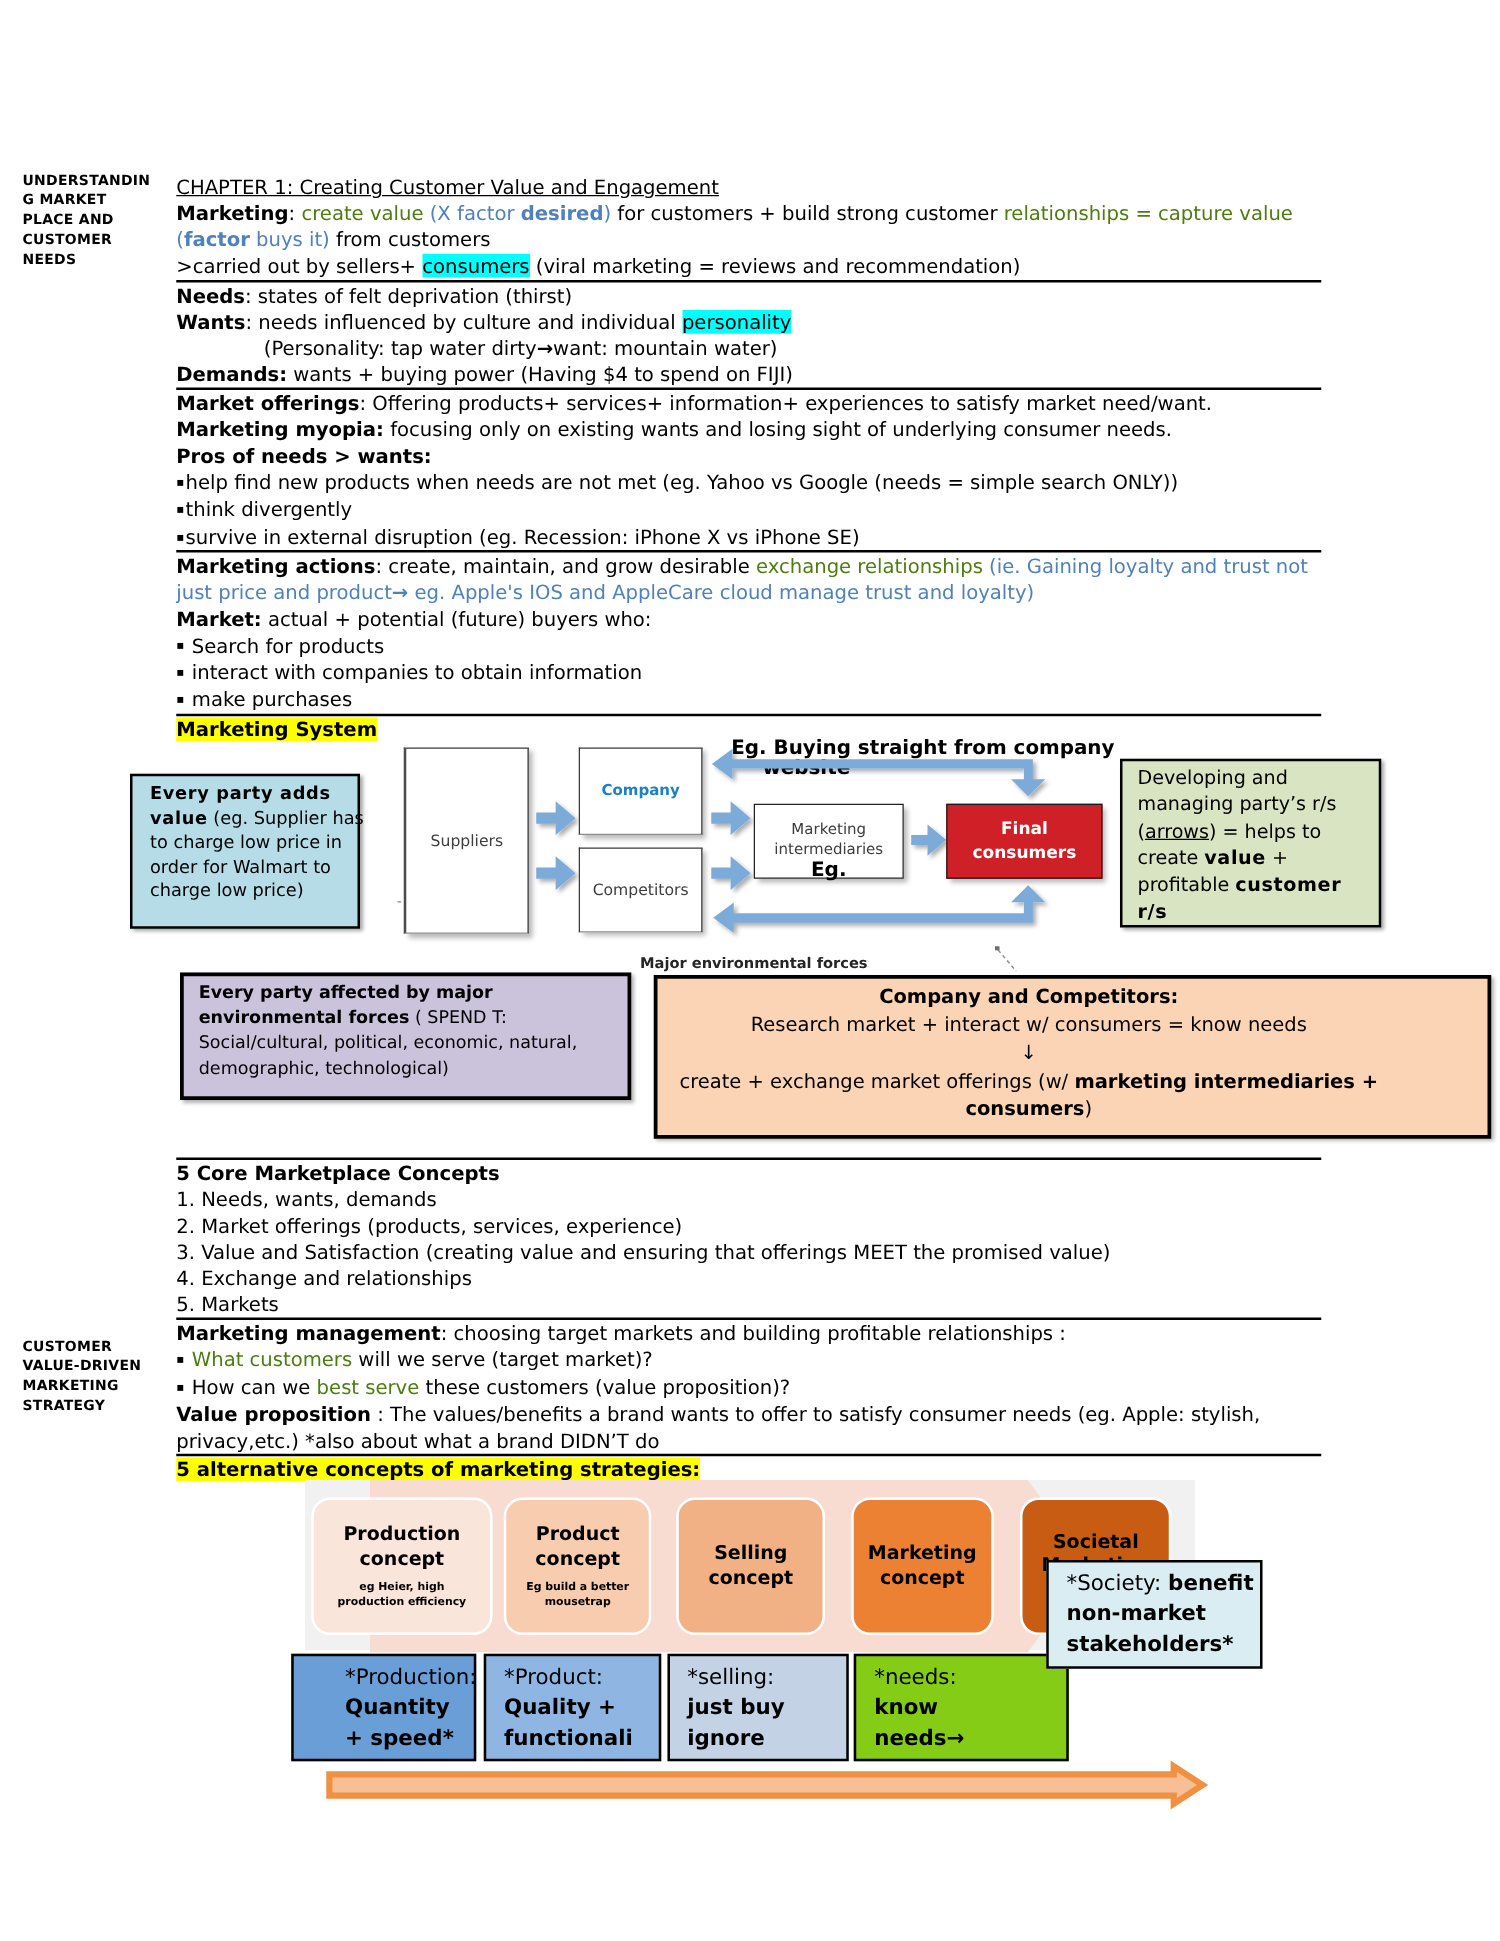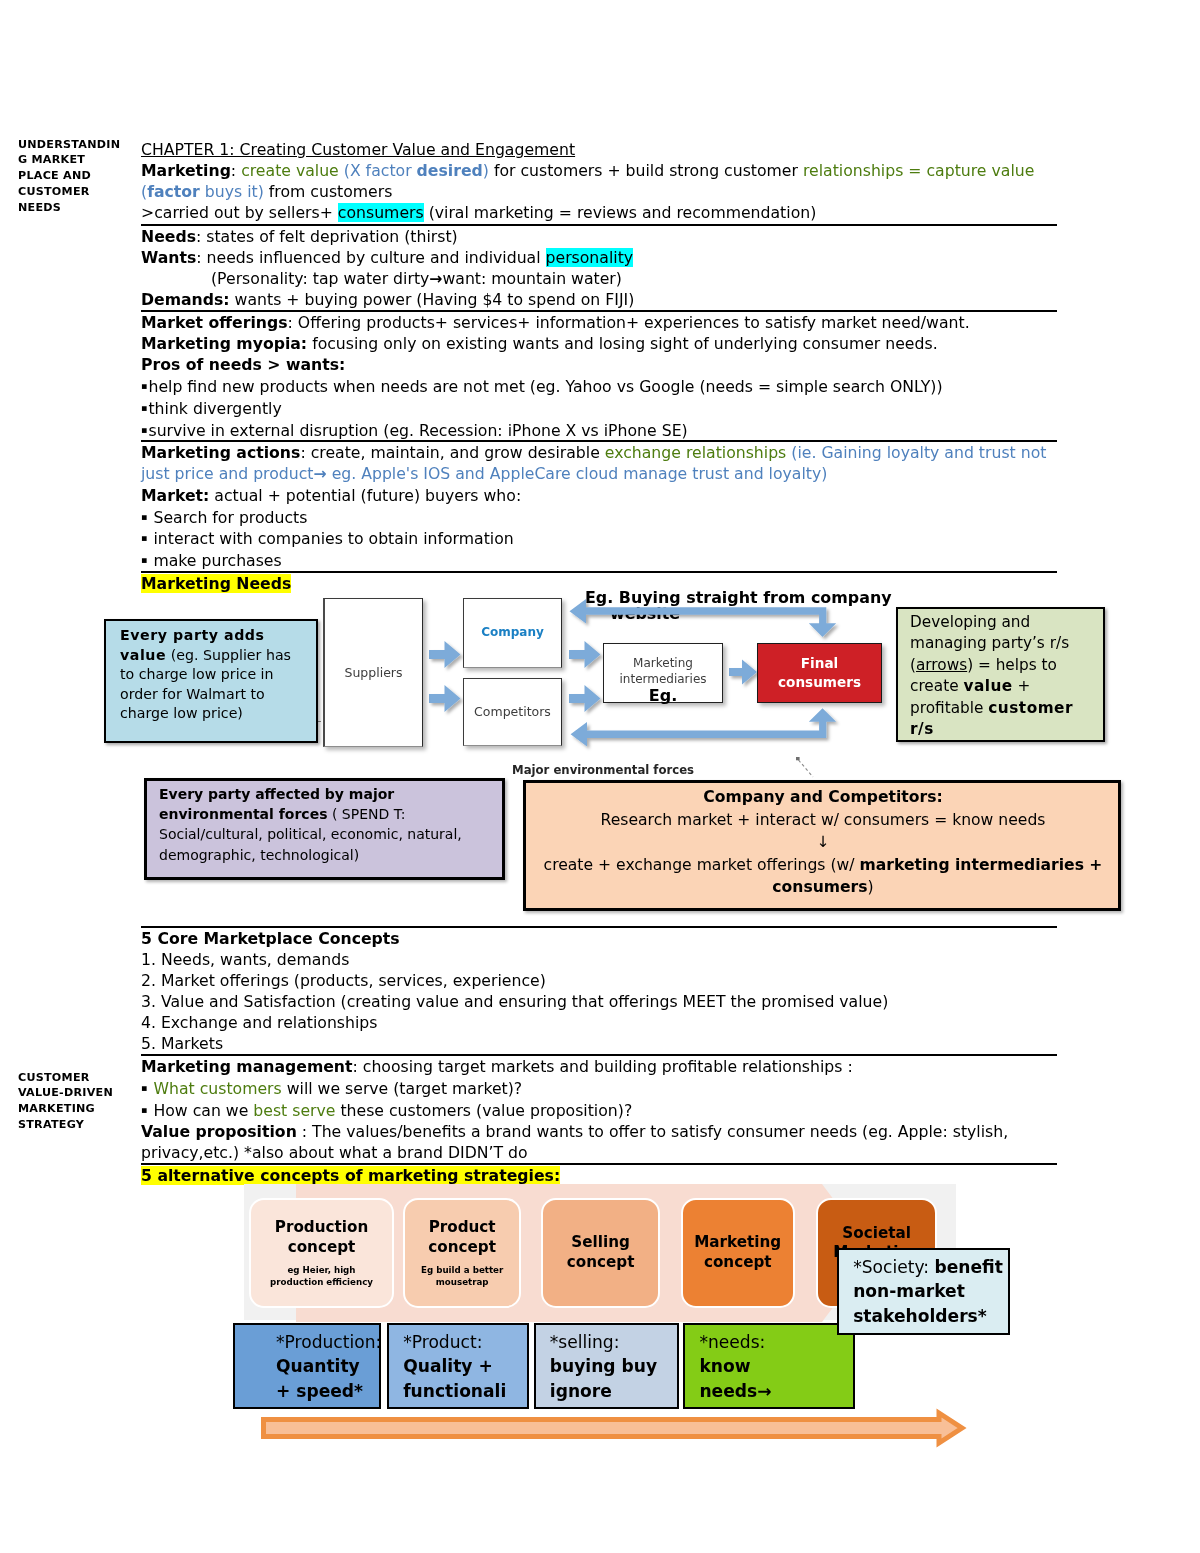--- a/index.html
+++ b/index.html
@@ -24,21 +24,21 @@
   .blue{color:#4f81bd;}
   .cyan{background:#00ffff;}
   .yel{background:#ffff00;}
   .bul{font-size:9.5px;vertical-align:2.5px;letter-spacing:1px;}
   .arw{font-weight:bold;font-family:"DejaVu Sans",sans-serif;}
   .rule{border-top:2.3px solid #000;height:0;font-size:0;line-height:0;}
 
   
   #diag1{position:absolute;left:0;top:0;width:1200px;height:1553px;pointer-events:none;}
   .callout{position:absolute;border:2.6px solid #000;box-sizing:border-box;}
-  #callout-left{left:104px;top:619px;width:214px;height:124px;background:#b6dce8;
+  #callout-left{left:104px;top:619px;width:184px;height:124px;background:#b6dce8;
        box-shadow:2px 2px 3px rgba(0,0,0,.35);}
   #callout-left .ct{position:absolute;left:14px;top:5px;width:185px;
        font-size:14.2px;line-height:19.6px;}
   #callout-left .ct .b{letter-spacing:0.55px;}
   #callout-right{left:896px;top:607px;width:209px;height:135px;background:#d9e4c2;
        box-shadow:2px 2px 3px rgba(0,0,0,.35);}
   #callout-right .ct{position:absolute;left:12px;top:3px;width:190px;
        font-size:15.3px;line-height:21.4px;}
   #callout-right .ct .b{letter-spacing:0.5px;}
 
@@ -57,21 +57,21 @@
   .dbox .lbl{font-size:12.5px;color:#3d3d3d;line-height:15.5px;}
   #bx-company .lbl{color:#1b80c4;font-weight:bold;font-size:12px;}
   #bx-final .lbl{color:#fff;font-weight:bold;font-size:13.6px;line-height:19.5px;}
   #bx-intermediaries .lbl{font-size:12px;line-height:16.3px;position:relative;top:7px;}
   #bx-intermediaries .lbl b{color:#000;font-size:16px;}
   
   #callout-purple{left:144px;top:778px;width:361px;height:102px;background:#cbc3dc;
        border:3px solid #000;box-shadow:2px 2px 3px rgba(0,0,0,.3);}
   #callout-purple .ct{position:absolute;left:12px;top:3px;width:340px;
        font-size:14px;line-height:20.2px;}
-  #callout-peach{left:523px;top:780px;width:598px;height:131px;background:#fbd4b6;
+  #callout-peach{left:523px;top:780px;width:670px;height:131px;background:#fbd4b6;
        border:3px solid #000;box-shadow:2px 2px 3px rgba(0,0,0,.3);}
   #callout-peach .ct{position:absolute;left:12px;top:3px;width:570px;
        font-size:15.6px;line-height:22.6px;text-align:center;}
 
   
   #concepts-bg-gray{position:absolute;left:244px;top:1184px;width:712px;height:136px;background:#f1f1f1;}
   #concepts-chevron{position:absolute;left:296px;top:1184px;width:578px;height:138px;}
   .cbox{position:absolute;border-radius:15px;box-sizing:border-box;
         display:flex;flex-direction:column;align-items:center;justify-content:center;
         text-align:center;color:#000;border:2.6px solid #fff;}
@@ -153,21 +153,21 @@
     <div class="ln"><span class="bul">▪</span><span>think divergently</span></div>
     <div class="ln"><span class="bul">▪</span><span>survive in external disruption (eg. Recession: iPhone X vs iPhone SE)</span></div>
     <div class="rule"></div>
     <div class="ln"><span class="b">Marketing actions</span><span>: create, maintain, and grow desirable </span><span class="red">exchange relationships</span><span class="blue"> (ie. Gaining loyalty and trust not</span></div>
     <div class="ln"><span class="blue">just price and product</span><span class="blue arw">→</span><span class="blue"> eg. Apple's IOS and AppleCare cloud manage trust and loyalty)</span></div>
     <div class="ln"><span class="b">Market:</span><span> actual + potential (future) buyers who:</span></div>
     <div class="ln"><span class="bul">▪</span><span> Search for products</span></div>
     <div class="ln"><span class="bul">▪</span><span> interact with companies to obtain information</span></div>
     <div class="ln"><span class="bul">▪</span><span> make purchases</span></div>
     <div class="rule"></div>
-    <div class="ln"><span class="b yel">Marketing Needs</span></div>
+    <div class="ln"><span class="b yel">Marketing System</span></div>
   </div>
 <div id="notes2">
     <div class="rule"></div>
     <div class="ln"><span class="b">5 Core Marketplace Concepts</span></div>
     <div class="ln"><span>1. Needs, wants, demands</span></div>
     <div class="ln"><span>2. Market offerings (products, services, experience)</span></div>
     <div class="ln"><span>3. Value and Satisfaction (creating value and ensuring that offerings MEET the promised value)</span></div>
     <div class="ln"><span>4. Exchange and relationships</span></div>
     <div class="ln"><span>5. Markets</span></div>
     <div class="rule"></div>
@@ -234,21 +234,21 @@
     <div class="cbox" style="left: 680.5px; top: 1198px; width: 114.5px; height: 110px; background: rgb(236, 129, 51);">
       <div class="t"><span>Marketing</span><br><span>concept</span></div>
     </div>
     <div class="cbox" style="left: 816.3px; top: 1198px; width: 120.7px; height: 110px; background: rgb(200, 92, 19);">
       <div class="t"><span>Societal</span><br><span>Marketing</span><br><span>concept</span></div>
     </div>
   </div>
 <div id="strategy-boxes">
     <div class="bbox" style="left: 233px; top: 1322.7px; width: 147.6px; height: 86.6px; background: rgb(106, 158, 214); padding-left: 41px;"><span>*Production: </span><span class="b">Quantity + speed*</span></div>
     <div class="bbox" style="left: 387.2px; top: 1322.7px; width: 141.8px; height: 86.6px; background: rgb(143, 182, 226);"><span>*Product: </span><span class="b">Quality + functionali</span></div>
-    <div class="bbox" style="left: 533.8px; top: 1322.7px; width: 145.2px; height: 86.6px; background: rgb(195, 210, 228);"><span>*selling:</span><br><span class="b">buying buy</span><br><span class="b">ignore</span></div>
+    <div class="bbox" style="left: 533.8px; top: 1322.7px; width: 145.2px; height: 86.6px; background: rgb(195, 210, 228);"><span>*selling:</span><br><span class="b">just buy</span><br><span class="b">ignore</span></div>
     <div class="bbox" style="left: 683.4px; top: 1322.7px; width: 172px; height: 86.6px; background: #84cc16;"><span>*needs:</span><br><span class="b">know</span><br><span class="b">needs</span><span class="b arw">→</span></div>
     <div class="bbox" style="left: 837.2px; top: 1248px; width: 173px; height: 86.6px; background: rgb(218, 237, 242);"><span>*Society: </span><span class="b">benefit non-market stakeholders*</span></div>
   </div>
 <svg id="concept-arrow" viewBox="0 0 720 50">
   <path d="M8.5 14.5 H684 V8 L707 23 L684 38 V31.5 H8.5 Z" fill="#f8bf97" stroke="#ef9042" stroke-width="5" stroke-linejoin="miter"></path>
 </svg>
 
 <div class="callout" id="callout-peach">
   <div class="ct" id="callout-peach-text">
     <div class="b">Company and Competitors:</div>

